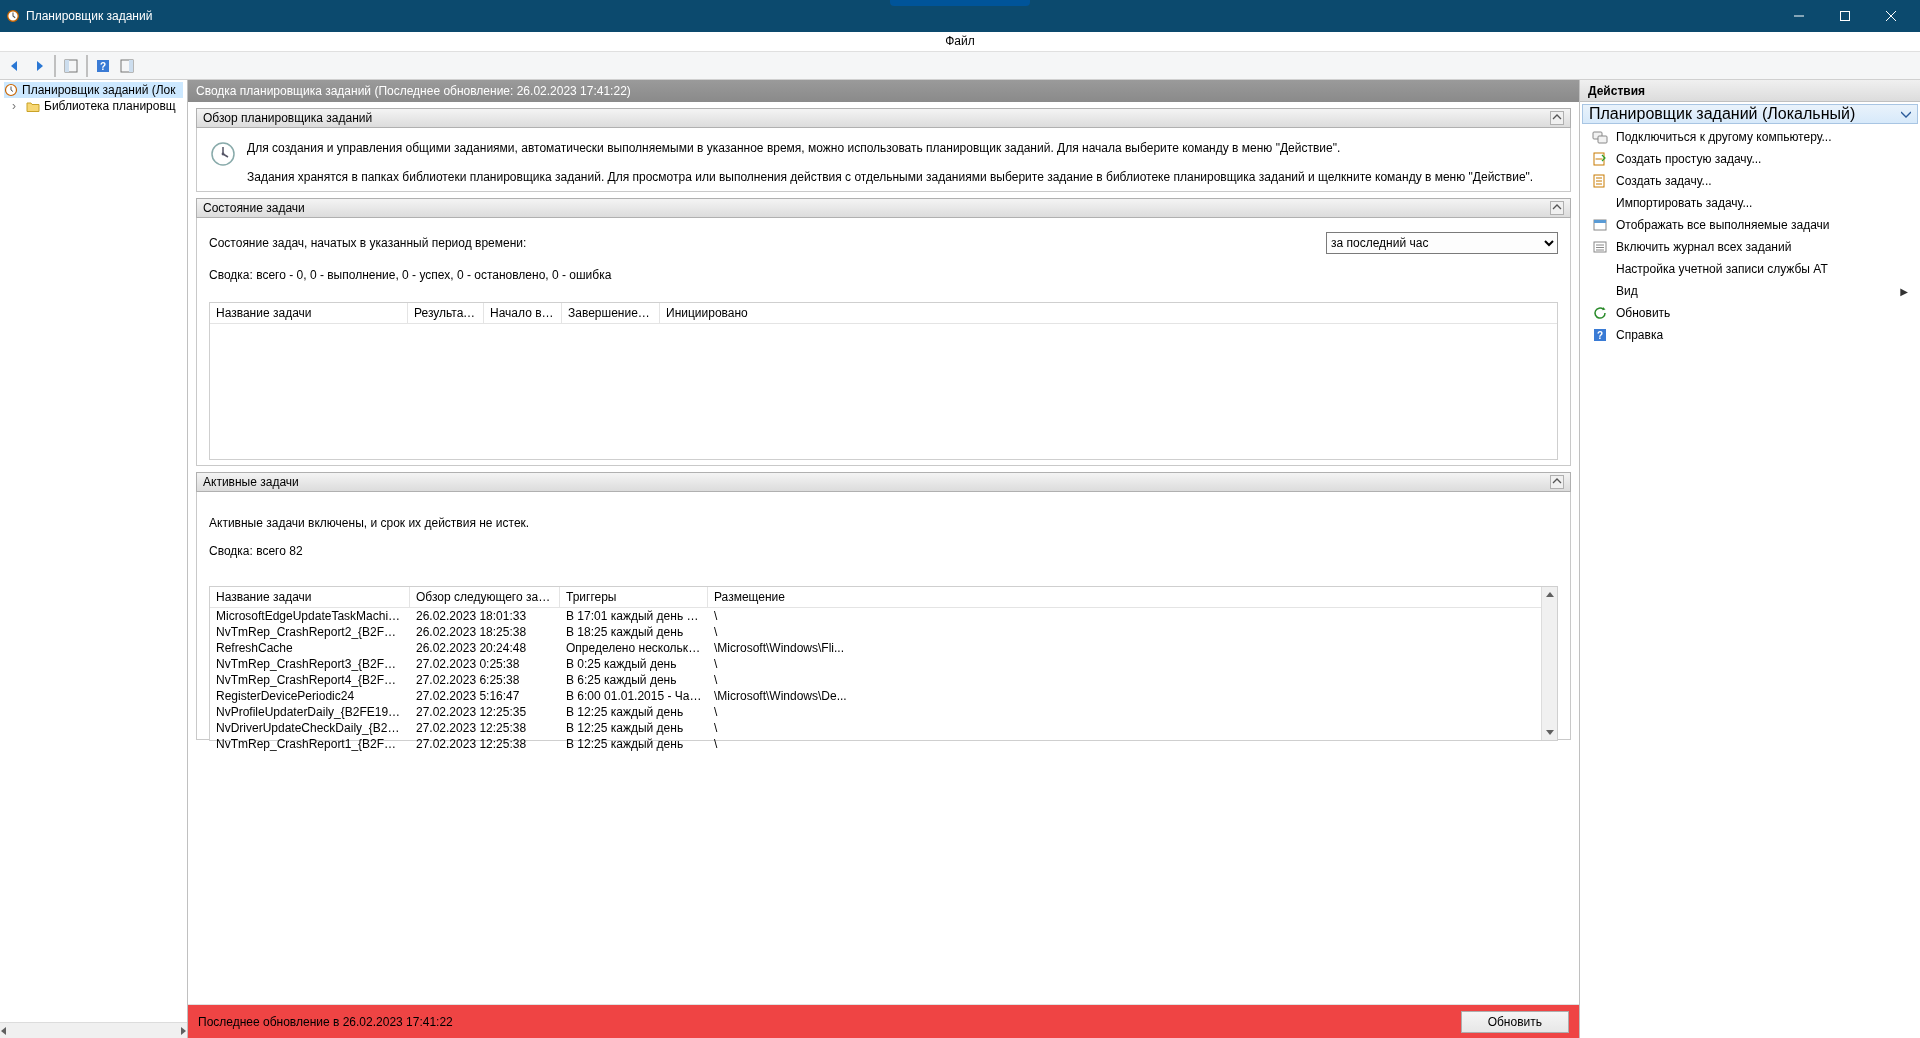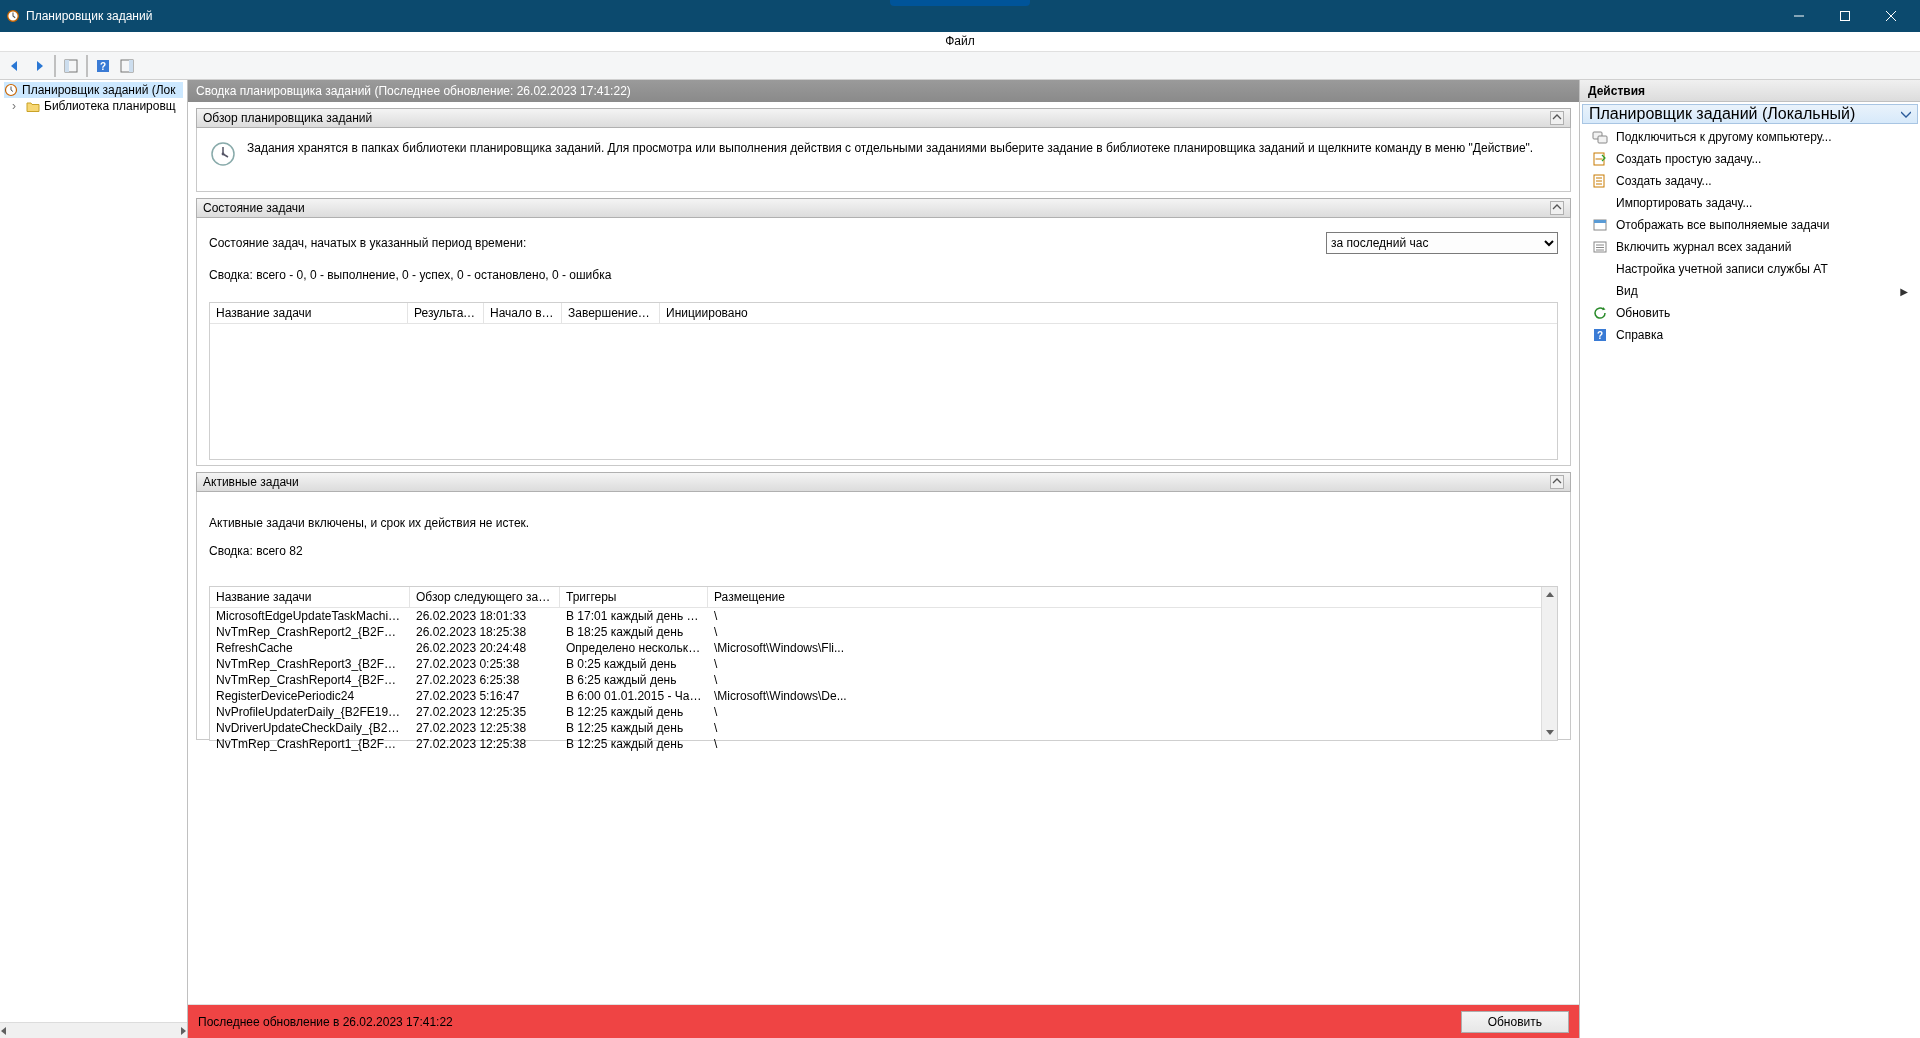--- a/index.html
+++ b/index.html
@@ -353,20 +353,21 @@
             </span>
         </div>
         <div class="section-body" style="height:64px;">
           <div class="overview-row">
             <span class="clock-icon"><svg viewBox="0 0 28 28">
                   <circle cx="14" cy="14" r="11" fill="#fff" stroke="#8aa" stroke-width="1.5"></circle>
                   <path d="M14 7 L14 14 L19 17" stroke="#556" stroke-width="1.5" fill="none"></path>
                   <circle cx="14" cy="14" r="1.4" fill="#556"></circle>
                 </svg></span>
             <div class="overview-text">
+              <p>Для создания и управления общими заданиями, автоматически выполняемыми в указанное время, можно использовать планировщик заданий. Для начала выберите команду в меню "Действие".</p>
               <p>Задания хранятся в папках библиотеки планировщика заданий. Для просмотра или выполнения действия с отдельными заданиями выберите задание в библиотеке планировщика заданий и щелкните команду в меню "Действие".</p>
             </div>
           </div>
         </div>
       </div>
 
       <div class="section">
         <div class="section-hdr">
           <span>Состояние задачи</span>
           <span class="chev">

